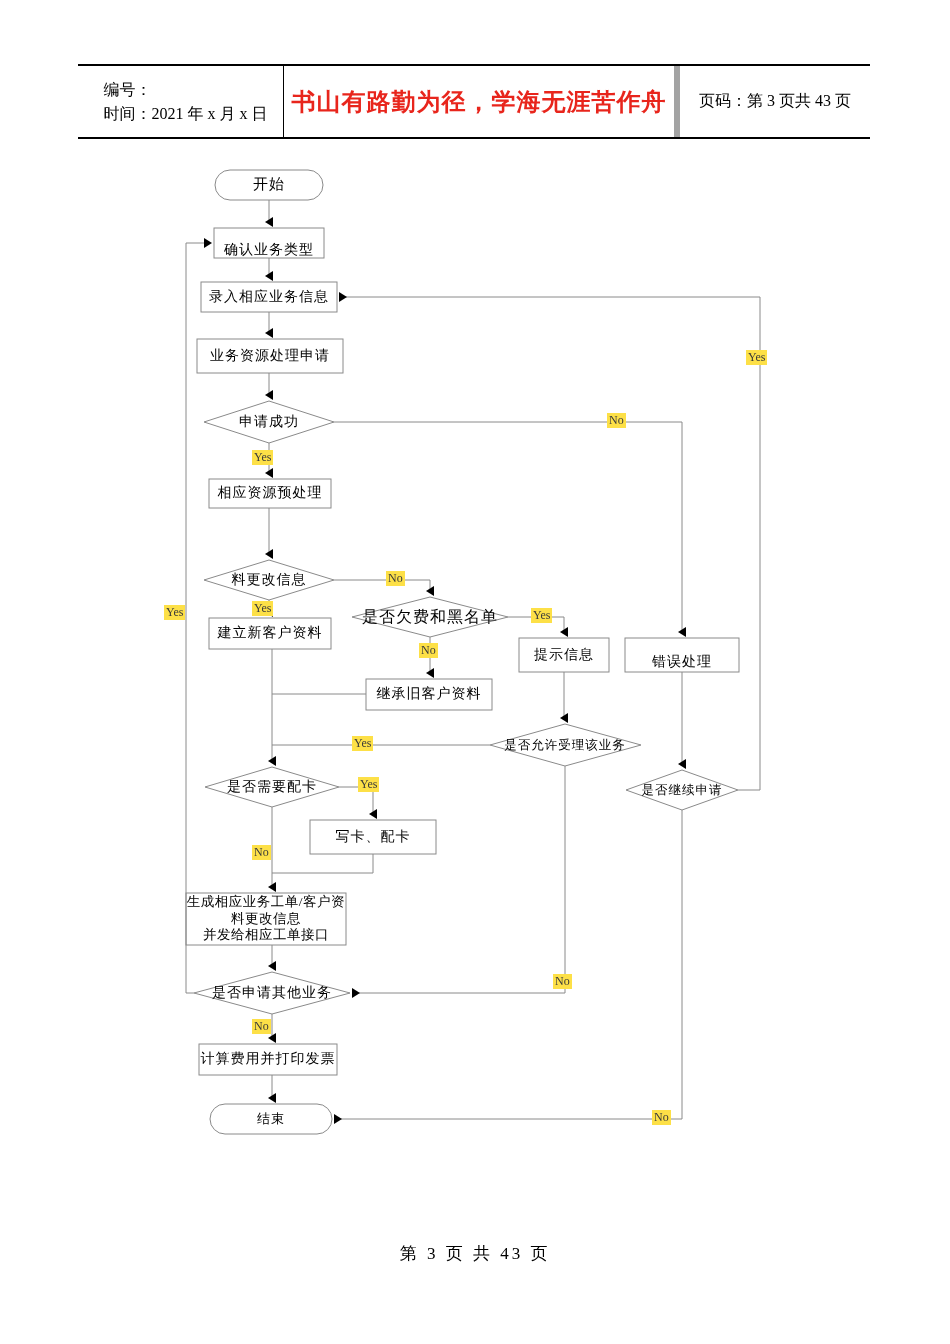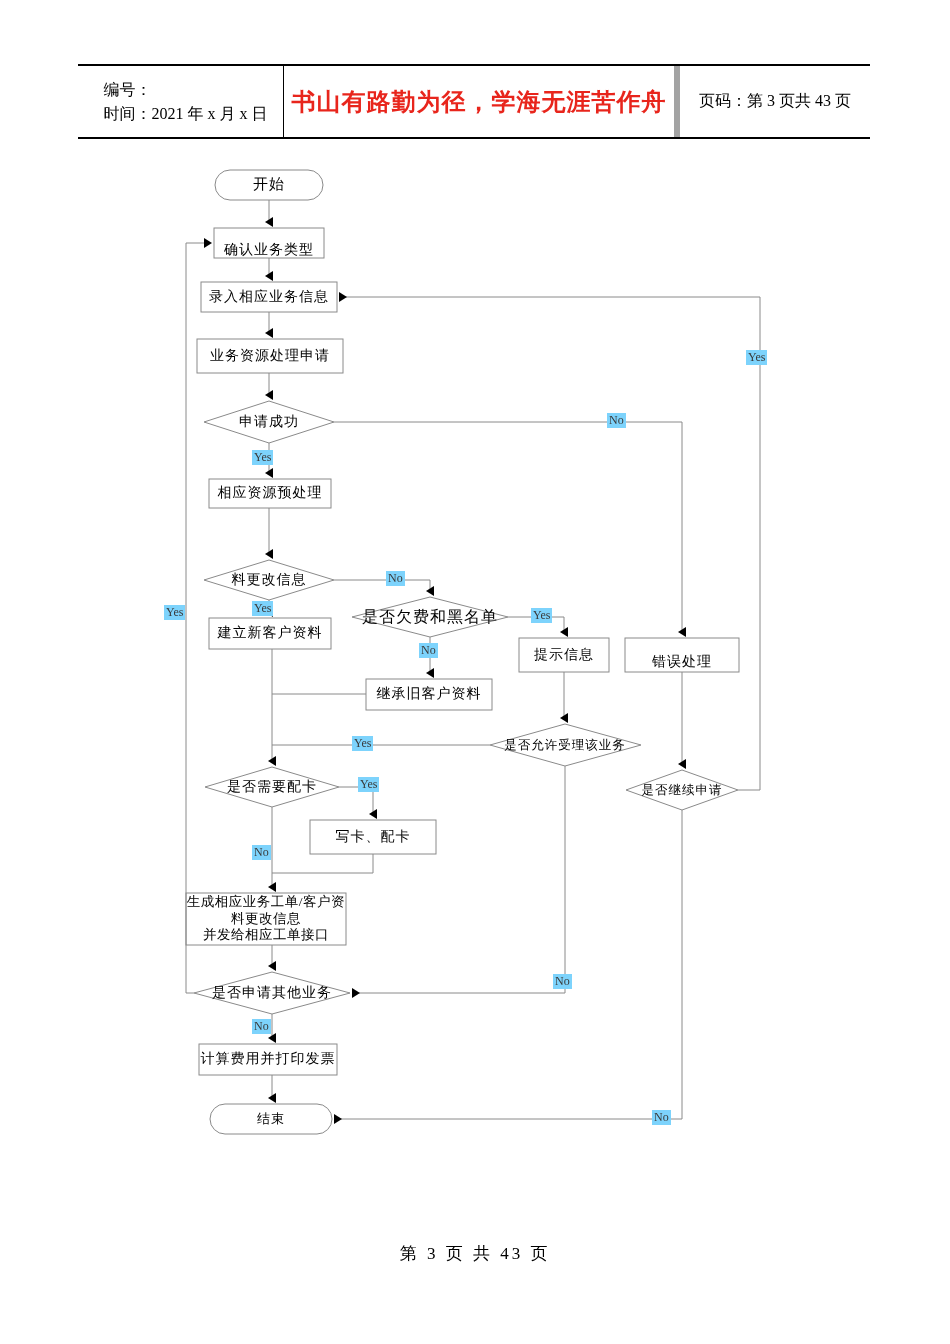--- a/index.html
+++ b/index.html
@@ -35,21 +35,21 @@
   .chart{position:absolute;left:0;top:0;width:950px;height:1344px;}
   svg{position:absolute;left:0;top:0;}
 
   .nodelbl{
     position:absolute;display:flex;align-items:center;justify-content:center;
     text-align:center;font-size:14px;line-height:1.18;
     font-family:"Liberation Serif","DejaVu Serif",serif;
     letter-spacing:1px;pointer-events:none;
   }
   .edgelbl{
-    position:absolute;font-size:12px;background:#7dd3fc;padding:0 2px;
+    position:absolute;font-size:12px;background:#fde047;padding:0 2px;
     font-family:"Liberation Serif","DejaVu Serif",serif;
     color:#3a3a3a;white-space:nowrap;
   }
   .n3{line-height:1.25;font-size:13.5px;letter-spacing:0.5px;}
 </style>
 </head>
 <body>
 
 <div class="hdr">
   <div class="hdr-cell hdr-left">

